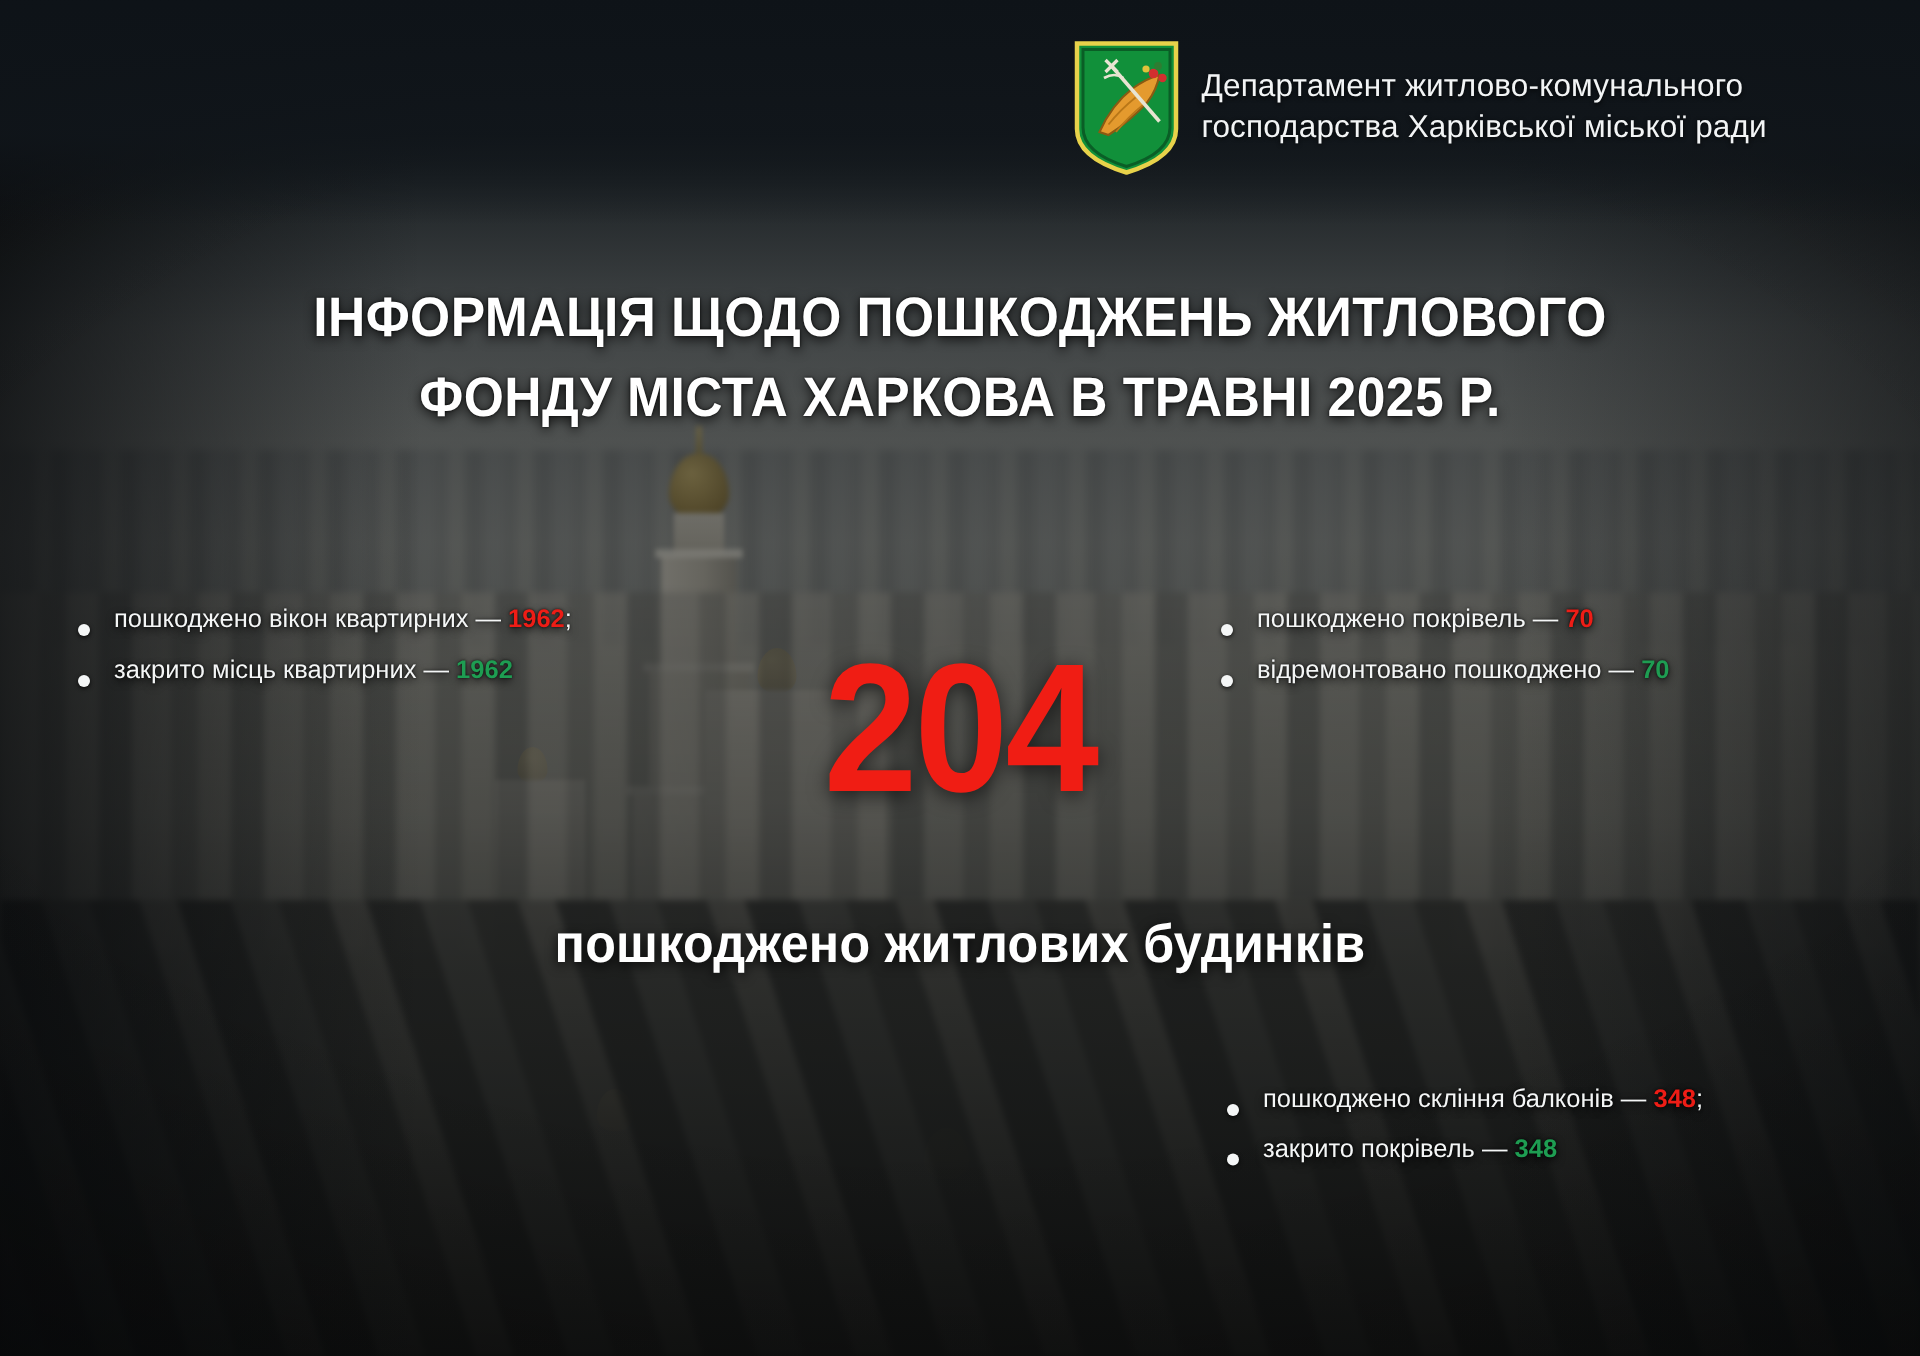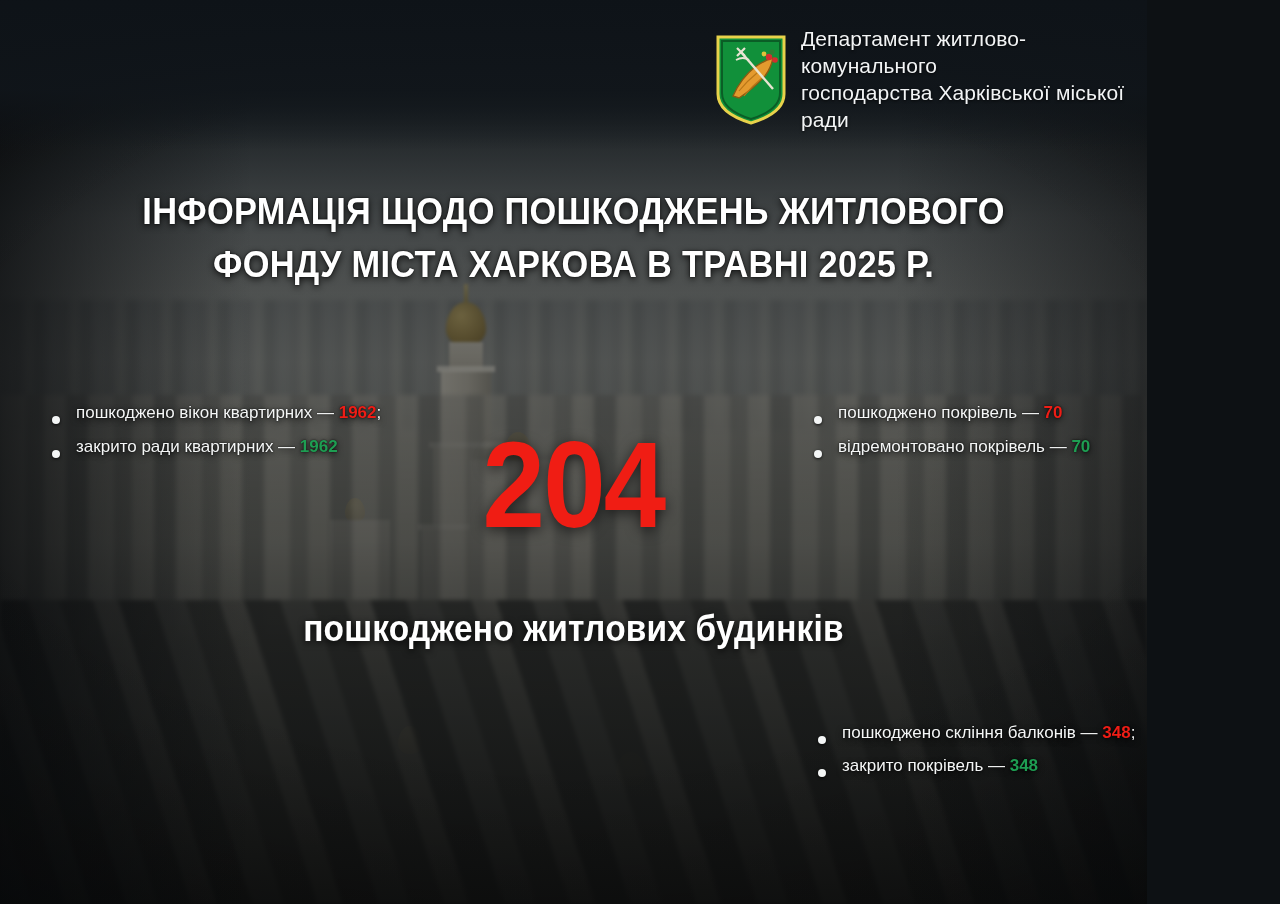--- a/index.html
+++ b/index.html
@@ -3,21 +3,21 @@
 <meta charset="utf-8">
 <title>Інформація щодо пошкоджень житлового фонду</title>
 <style>
   html, body {
     margin: 0;
     padding: 0;
     background: #0d1114;
   }
   #poster {
     position: relative;
-    width: 1147px;
+    width: 1280px;
     height: 904px;
     overflow: hidden;
     font-family: "Liberation Sans", "DejaVu Sans", sans-serif;
     background: #2c2f2c;
     user-select: none;
   }
 
   
   .bg-layer { position: absolute; inset: 0; }
 
@@ -286,30 +286,30 @@
     <div class="title">ІНФОРМАЦІЯ ЩОДО ПОШКОДЖЕНЬ ЖИТЛОВОГО
 ФОНДУ МІСТА ХАРКОВА В ТРАВНІ 2025 Р.</div>
 
     <div class="big-number">204</div>
     <div class="big-caption">пошкоджено житлових будинків</div>
 
     <div class="block block-tl">
       <ul>
           <li><span>пошкоджено вікон
 квартирних — </span><span class="val-red">1962</span><span>;</span></li>
-          <li><span>закрито ради
+          <li><span>закрито місць
 квартирних — </span><span class="val-green">1962</span></li>
         </ul>
     </div>
     <div class="block block-tr">
       <ul>
           <li><span>пошкоджено
 покрівель  — </span><span class="val-red">70</span></li>
           <li><span>відремонтовано
-покрівель — </span><span class="val-green">70</span></li>
+пошкоджено — </span><span class="val-green">70</span></li>
         </ul>
     </div>
     <div class="block block-bl">
       <ul>
         </ul>
     </div>
     <div class="block block-br">
       <ul>
           <li><span>пошкоджено скління
 балконів  — </span><span class="val-red">348</span><span>;</span></li>

